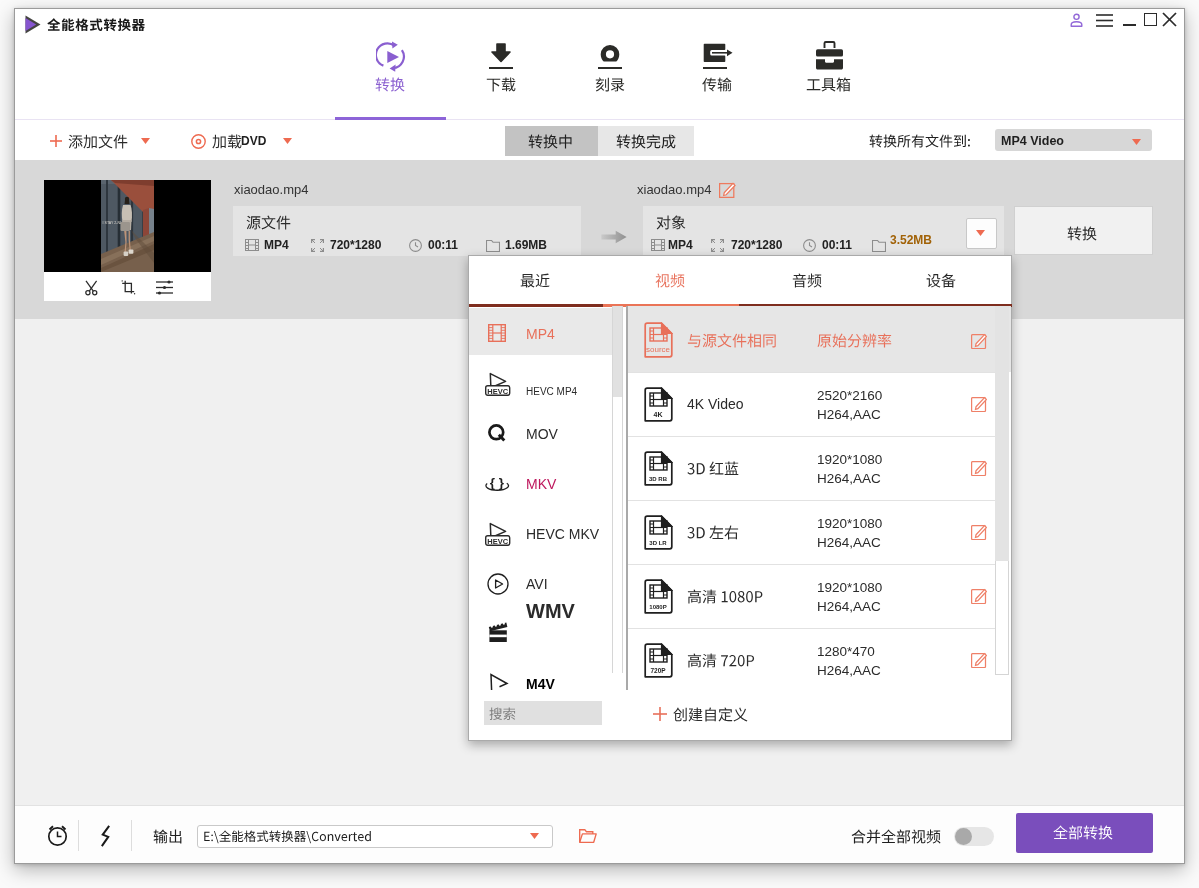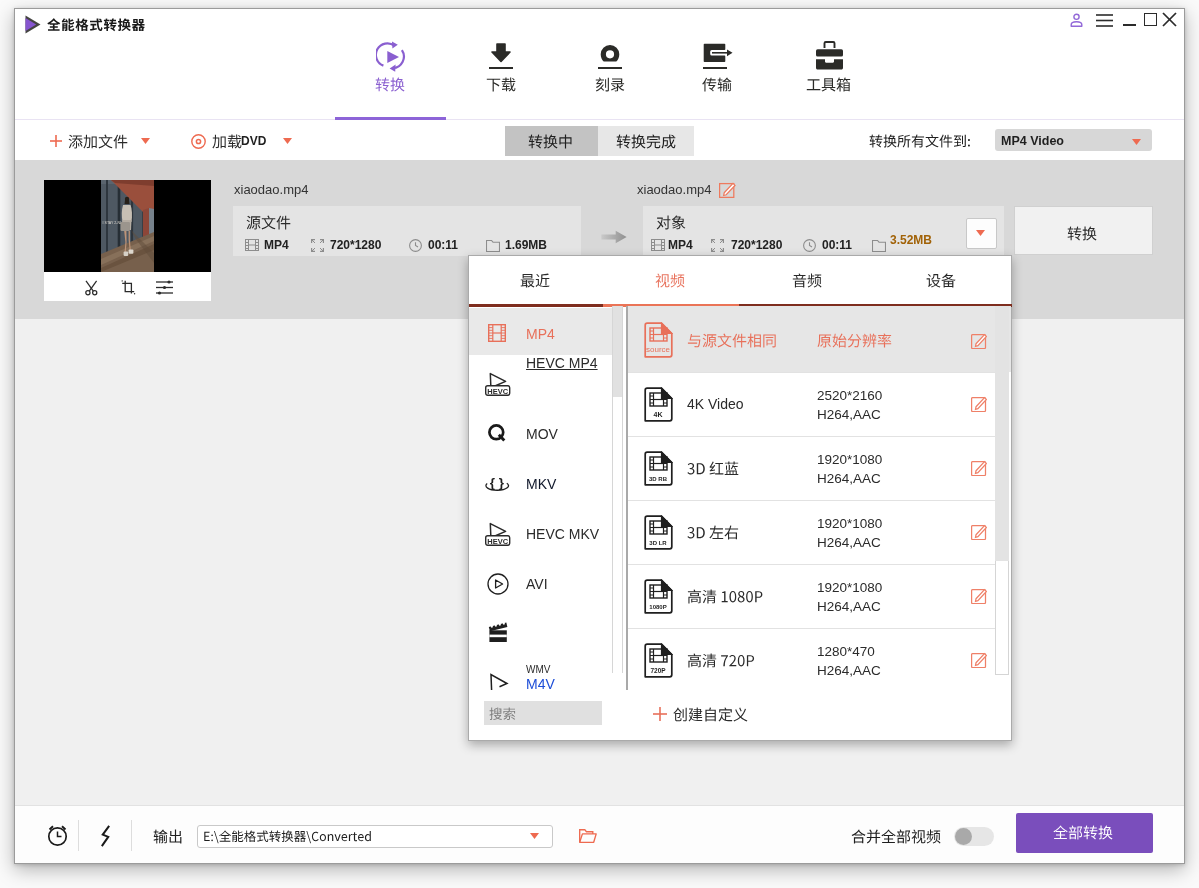--- a/index.html
+++ b/index.html
@@ -310,53 +310,53 @@
 <line x1="13.2" y1="0.7" x2="13.2" y2="17.3" stroke-width="1.2"></line>
 <line x1="4.8" y1="9" x2="13.2" y2="9" stroke-width="1.2"></line>
 <path d="M0.7 3.6 H4.8 M0.7 6.3 H4.8 M0.7 9 H4.8 M0.7 11.7 H4.8 M0.7 14.4 H4.8 M13.2 3.6 H17.3 M13.2 6.3 H17.3 M13.2 9 H17.3 M13.2 11.7 H17.3 M13.2 14.4 H17.3" stroke-width="0.9"></path>
 </svg>
 <div style="position:absolute;top:325.3px;font-size:14px;color:#e8705a;font-weight:400;line-height:18px;left:526.0px;">MP4</div>
 <svg class="abs" style="left:485px;top:371px" width="26" height="25" viewBox="0 0 26 25" fill="none" stroke="#2b2b2b">
 <path d="M5.8 14.5 L5.3 2.6 L20.6 10.4 L10.5 14.8" stroke-width="1.5" stroke-linejoin="round"></path>
 <rect x="0.7" y="14.8" width="24" height="9.5" rx="2" stroke-width="1.4" fill="#fff"></rect>
 <text x="12.7" y="22.6" font-size="7.5" font-weight="bold" fill="#2b2b2b" stroke="none" text-anchor="middle" font-family="Liberation Sans">HEVC</text>
 </svg>
-<div style="position:absolute;top:354px;font-size:14px;color:#2b2b2b;font-weight:400;line-height:18px;left:526.0px;text-decoration:underline;">HEVC MP4</div>
+<div style="position:absolute;top:383px;font-size:10px;color:#2b2b2b;font-weight:400;line-height:18px;left:526.0px;">HEVC MP4</div>
 <svg class="abs" style="left:488px;top:424px" width="19" height="19" viewBox="0 0 19 19" fill="none">
 <circle cx="8.3" cy="8.3" r="6.9" stroke="#1a1a1a" stroke-width="2.7"></circle>
 <path d="M10.8 10.8 L16.3 16.6" stroke="#1a1a1a" stroke-width="2.9"></path>
   </svg>
 <div style="position:absolute;top:425.3px;font-size:14px;color:#2b2b2b;font-weight:400;line-height:18px;left:526.0px;">MOV</div>
 <svg class="abs" style="left:484px;top:473px" width="26" height="19" viewBox="0 0 26 19" fill="none" stroke="#1f1f1f">
 <path d="M3.2 10.5 A 11.3 4.6 0 1 0 22.8 10.2" stroke-width="1.3"></path>
 <text x="13" y="13.5" font-size="13.5" font-weight="bold" fill="#1f1f1f" stroke="none" text-anchor="middle" font-family="Liberation Sans">{ }</text>
 </svg>
-<div style="position:absolute;top:475.3px;font-size:14px;color:#0f172a;font-weight:400;line-height:18px;left:526.0px;">MKV</div>
+<div style="position:absolute;top:475.3px;font-size:14px;color:#be185d;font-weight:400;line-height:18px;left:526.0px;">MKV</div>
 <svg class="abs" style="left:485px;top:521px" width="26" height="25" viewBox="0 0 26 25" fill="none" stroke="#2b2b2b">
 <path d="M5.8 14.5 L5.3 2.6 L20.6 10.4 L10.5 14.8" stroke-width="1.5" stroke-linejoin="round"></path>
 <rect x="0.7" y="14.8" width="24" height="9.5" rx="2" stroke-width="1.4" fill="#fff"></rect>
 <text x="12.7" y="22.6" font-size="7.5" font-weight="bold" fill="#2b2b2b" stroke="none" text-anchor="middle" font-family="Liberation Sans">HEVC</text>
 </svg>
 <div style="position:absolute;top:525.3px;font-size:14px;color:#2b2b2b;font-weight:400;line-height:18px;left:526.0px;">HEVC MKV</div>
 <svg class="abs" style="left:487px;top:573px" width="22" height="22" viewBox="0 0 22 22" fill="none" stroke="#1f1f1f" stroke-width="1.3">
 <circle cx="11" cy="11" r="10"></circle>
     <path d="M8.6 7 L15.6 11 L8.6 15 Z" stroke-linejoin="round"></path>
   </svg>
 <div style="position:absolute;top:575.3px;font-size:14px;color:#2b2b2b;font-weight:400;line-height:18px;left:526.0px;">AVI</div>
 <svg class="abs" style="left:488px;top:622px" width="21" height="21" viewBox="0 0 21 21">
 <path d="M0.8 4.9 L18.3 0.6 L19.4 5 L1.9 9.3 Z" fill="#1f1f1f"></path>
 <path d="M2.8 3.9 L4.6 3.4 L5 5.2 L3.2 5.7 Z M6.8 2.9 L8.6 2.4 L9 4.2 L7.2 4.7 Z M10.8 1.9 L12.6 1.4 L13 3.2 L11.2 3.7 Z M14.8 1 L16.6 0.6 L17 2.3 L15.2 2.8 Z" fill="#fff"></path>
 <path d="M1.4 8.3 L18.8 8.3 L18.8 20 L1.4 20 Z" fill="#1f1f1f"></path>
 <rect x="1.4" y="12.6" width="17.4" height="2.6" fill="#fff"></rect>
 </svg>
-<div style="position:absolute;top:661px;font-size:10px;color:#2b2b2b;font-weight:400;line-height:18px;left:526.0px;">WMV</div>
+<div style="position:absolute;top:602px;font-size:20px;color:#2b2b2b;font-weight:700;line-height:18px;left:526.0px;">WMV</div>
 <svg class="abs" style="left:487px;top:672px" width="26" height="18" viewBox="0 0 26 18" fill="none" stroke="#1f1f1f" stroke-width="1.5">
 <path d="M4.6 18 L4 2.5 L20 11.5 L12.5 14.8"></path>
   </svg>
-<div style="position:absolute;top:675.3px;font-size:14px;color:#1d4ed8;font-weight:400;line-height:18px;left:526.0px;">M4V</div>
+<div style="position:absolute;top:675.3px;font-size:14px;color:#000000;font-weight:700;line-height:18px;left:526.0px;">M4V</div>
 <div class="abs" style="left:612px;top:306px;width:11px;height:367px;background:#fff;border-left:1px solid #d6d6d6;border-right:1px solid #d6d6d6"></div>
 <div class="abs" style="left:613px;top:306px;width:9px;height:91px;background:#e1e1e1"></div>
 <div class="abs" style="left:626px;top:306px;width:1.5px;height:384px;background:#a9a9a9"></div>
 <div class="abs" style="left:628px;top:306px;width:383px;height:66px;background:#e6e6e6"></div>
 <svg class="abs" style="left:644px;top:322px" width="29" height="36" viewBox="0 0 29 36" fill="none" stroke="#e8705a">
 <path d="M1.2 34.8 L1.2 3.2 C1.2 2 2 1.2 3.2 1.2 L17.5 1.2 L27.8 11.5 L27.8 32.8 C27.8 34 27 34.8 25.8 34.8 Z" stroke-width="1.7" stroke-linejoin="round"></path>
 <path d="M17.5 1.2 L27.8 11.5 L17.5 11.5 Z" fill="#e8705a" stroke-width="1.2"></path>
 <rect x="6" y="6" width="17" height="13" stroke-width="1.4"></rect>
 <line x1="9.5" y1="6" x2="9.5" y2="19" stroke-width="1.2"></line>
     <line x1="19.5" y1="6" x2="19.5" y2="19" stroke-width="1.2"></line>

